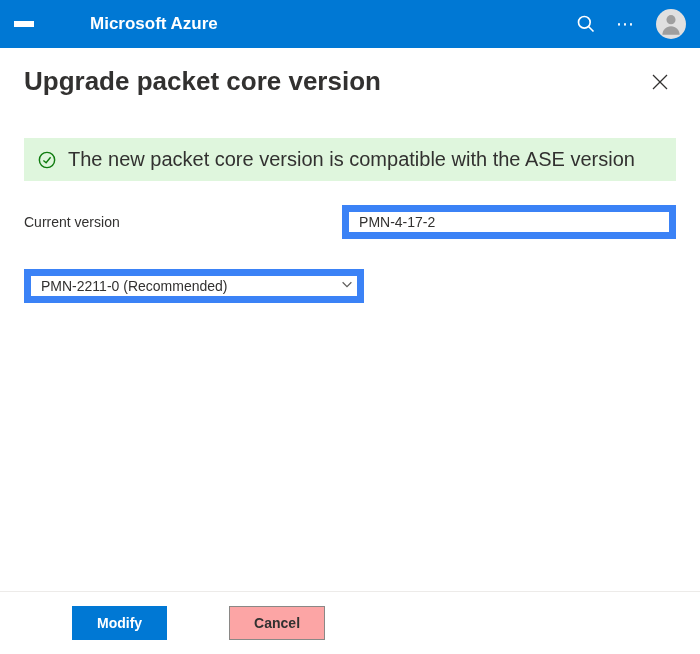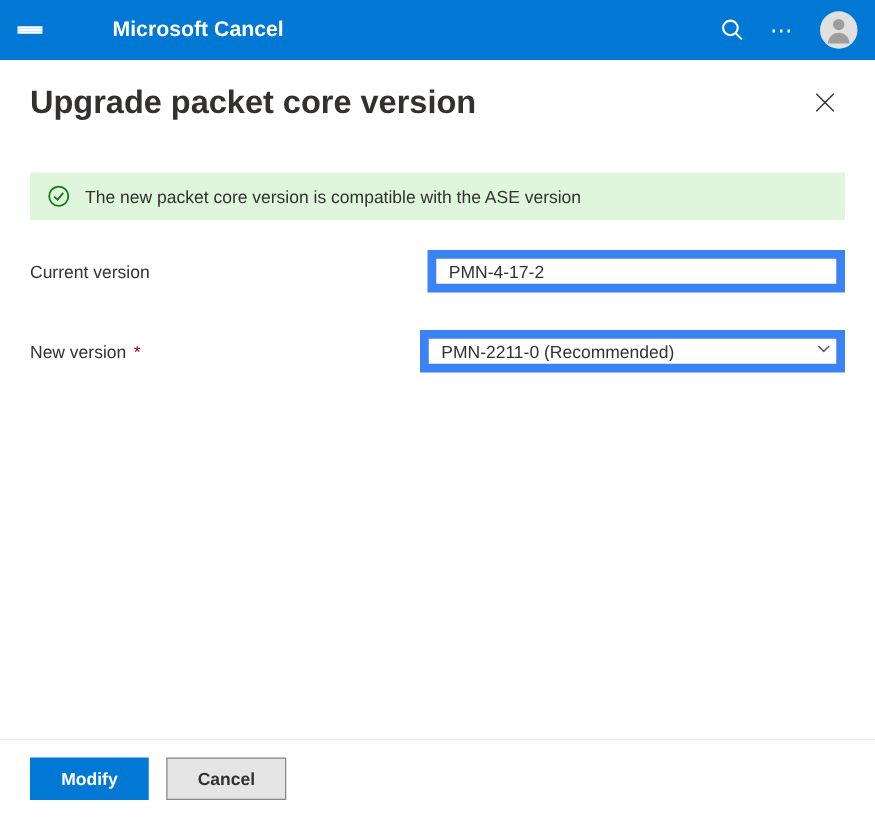--- a/index.html
+++ b/index.html
@@ -16,55 +16,55 @@
     .search-icon svg, .more-icon { color:#fff; }
     .more-icon { font-size:18px; letter-spacing:2px; cursor:pointer;}
     .avatar { width:30px; height:30px; border-radius:50%; background:#e0e0e0; display:flex; align-items:center; justify-content:center; overflow:hidden;}
     .avatar svg { width:26px; height:26px; fill:#9e9e9e;}
     .panel-header { display:flex; align-items:flex-start; justify-content:space-between; padding:18px 24px 0 24px;}
     .panel-title { font-size:26px; font-weight:600; color:#323130;}
     .close-btn { width:32px; height:32px; display:flex; align-items:center; justify-content:center; cursor:pointer;}
     .close-btn svg { stroke:#323130; }
     .notif {
       margin:40px 24px 24px 24px; background:#dff6dd; display:flex; align-items:center;
-      padding:10px 14px; font-size:14px; color:#323130;
+      padding:10px 14px; font-size:20px; color:#323130;
     }
     .notif .icon { margin-right:12px; display:flex;}
     .form { padding:0 24px; }
     .form-row { display:flex; align-items:center; margin-bottom:30px;gap:24px;}
     .form-label { width:300px; font-size:14px; color:#323130;}
     .req { color:#a80000; margin-left:2px;}
     .text-input {
       width:340px; height:34px; border:7px solid #3b82f6; font-size:14px;
       padding:0 10px; color:#323130; background:#fff;
     }
     .text-input[readonly] { color:#323130; }
     .select-wrap { position:relative; width:340px;text-decoration:underline;}
     .select-wrap .text-input { padding-right:34px; cursor:pointer;}
     .select-wrap .chev { position:absolute; right:10px; top:50%; transform:translateY(-50%); pointer-events:none;}
     .footer {
       position:absolute; bottom:0; left:0; right:0; border-top:1px solid #edebe9;
       padding:14px 24px; display:flex; gap:14px; background:#fff;
     }
-    .btn { height:34px; padding:0 24px; font-size:14px; font-weight:600; border:1px solid transparent; cursor:pointer;}
+    .btn { height:34px; padding:0 24px; font-size:14px; font-weight:600; border:1px solid transparent; cursor:pointer;margin-left:48px;}
     .btn-primary { background:#0078d4; color:#fff;}
-    .btn-secondary { background:#e5e5e5; color:#323130; border:1px solid #8a8886;}
+    .btn-secondary { background:#fca5a5; color:#323130; border:1px solid #8a8886;}
     .icon-btn { cursor:pointer; display:flex; align-items:center; justify-content:center;}
   </style>
 </head>
 <body>
 
 <div class="topbar">
   <div class="topbar-left">
     <div class="hamburger icon-btn">
       <span></span>
         <span></span>
         <span></span>
     </div>
-    <div class="brand">Microsoft Cancel</div>
+    <div class="brand">Microsoft Azure</div>
   </div>
   <div class="topbar-right">
     <div class="icon-btn">
       <svg width="20" height="20" viewBox="0 0 24 24" fill="none" stroke="#fff" stroke-width="2">
         <circle cx="10" cy="10" r="7"></circle>
           <line x1="21" y1="21" x2="15" y2="15"></line>
       </svg>
     </div>
     <div class="more-icon icon-btn">⋯</div>
     <div class="avatar icon-btn">
@@ -97,24 +97,20 @@
 </div>
 
 <div class="form">
 
   <div class="form-row">
     <div class="form-label">Current version</div>
     <input class="text-input" type="text" readonly="" value="PMN-4-17-2" style="">
   </div>
 
   <div class="form-row">
-    <div class="form-label">
-      <span>New version</span>
-      <span class="req">*</span>
-    </div>
     <div class="select-wrap">
       <input class="text-input" type="text" readonly="" value="PMN-2211-0 (Recommended)" style="">
       <span class="chev">
         <svg width="14" height="14" viewBox="0 0 16 16" fill="none" stroke="#605e5c" stroke-width="1.4">
           <polyline points="3,6 8,11 13,6"></polyline>
         </svg>
       </span>
     </div>
   </div>
 

